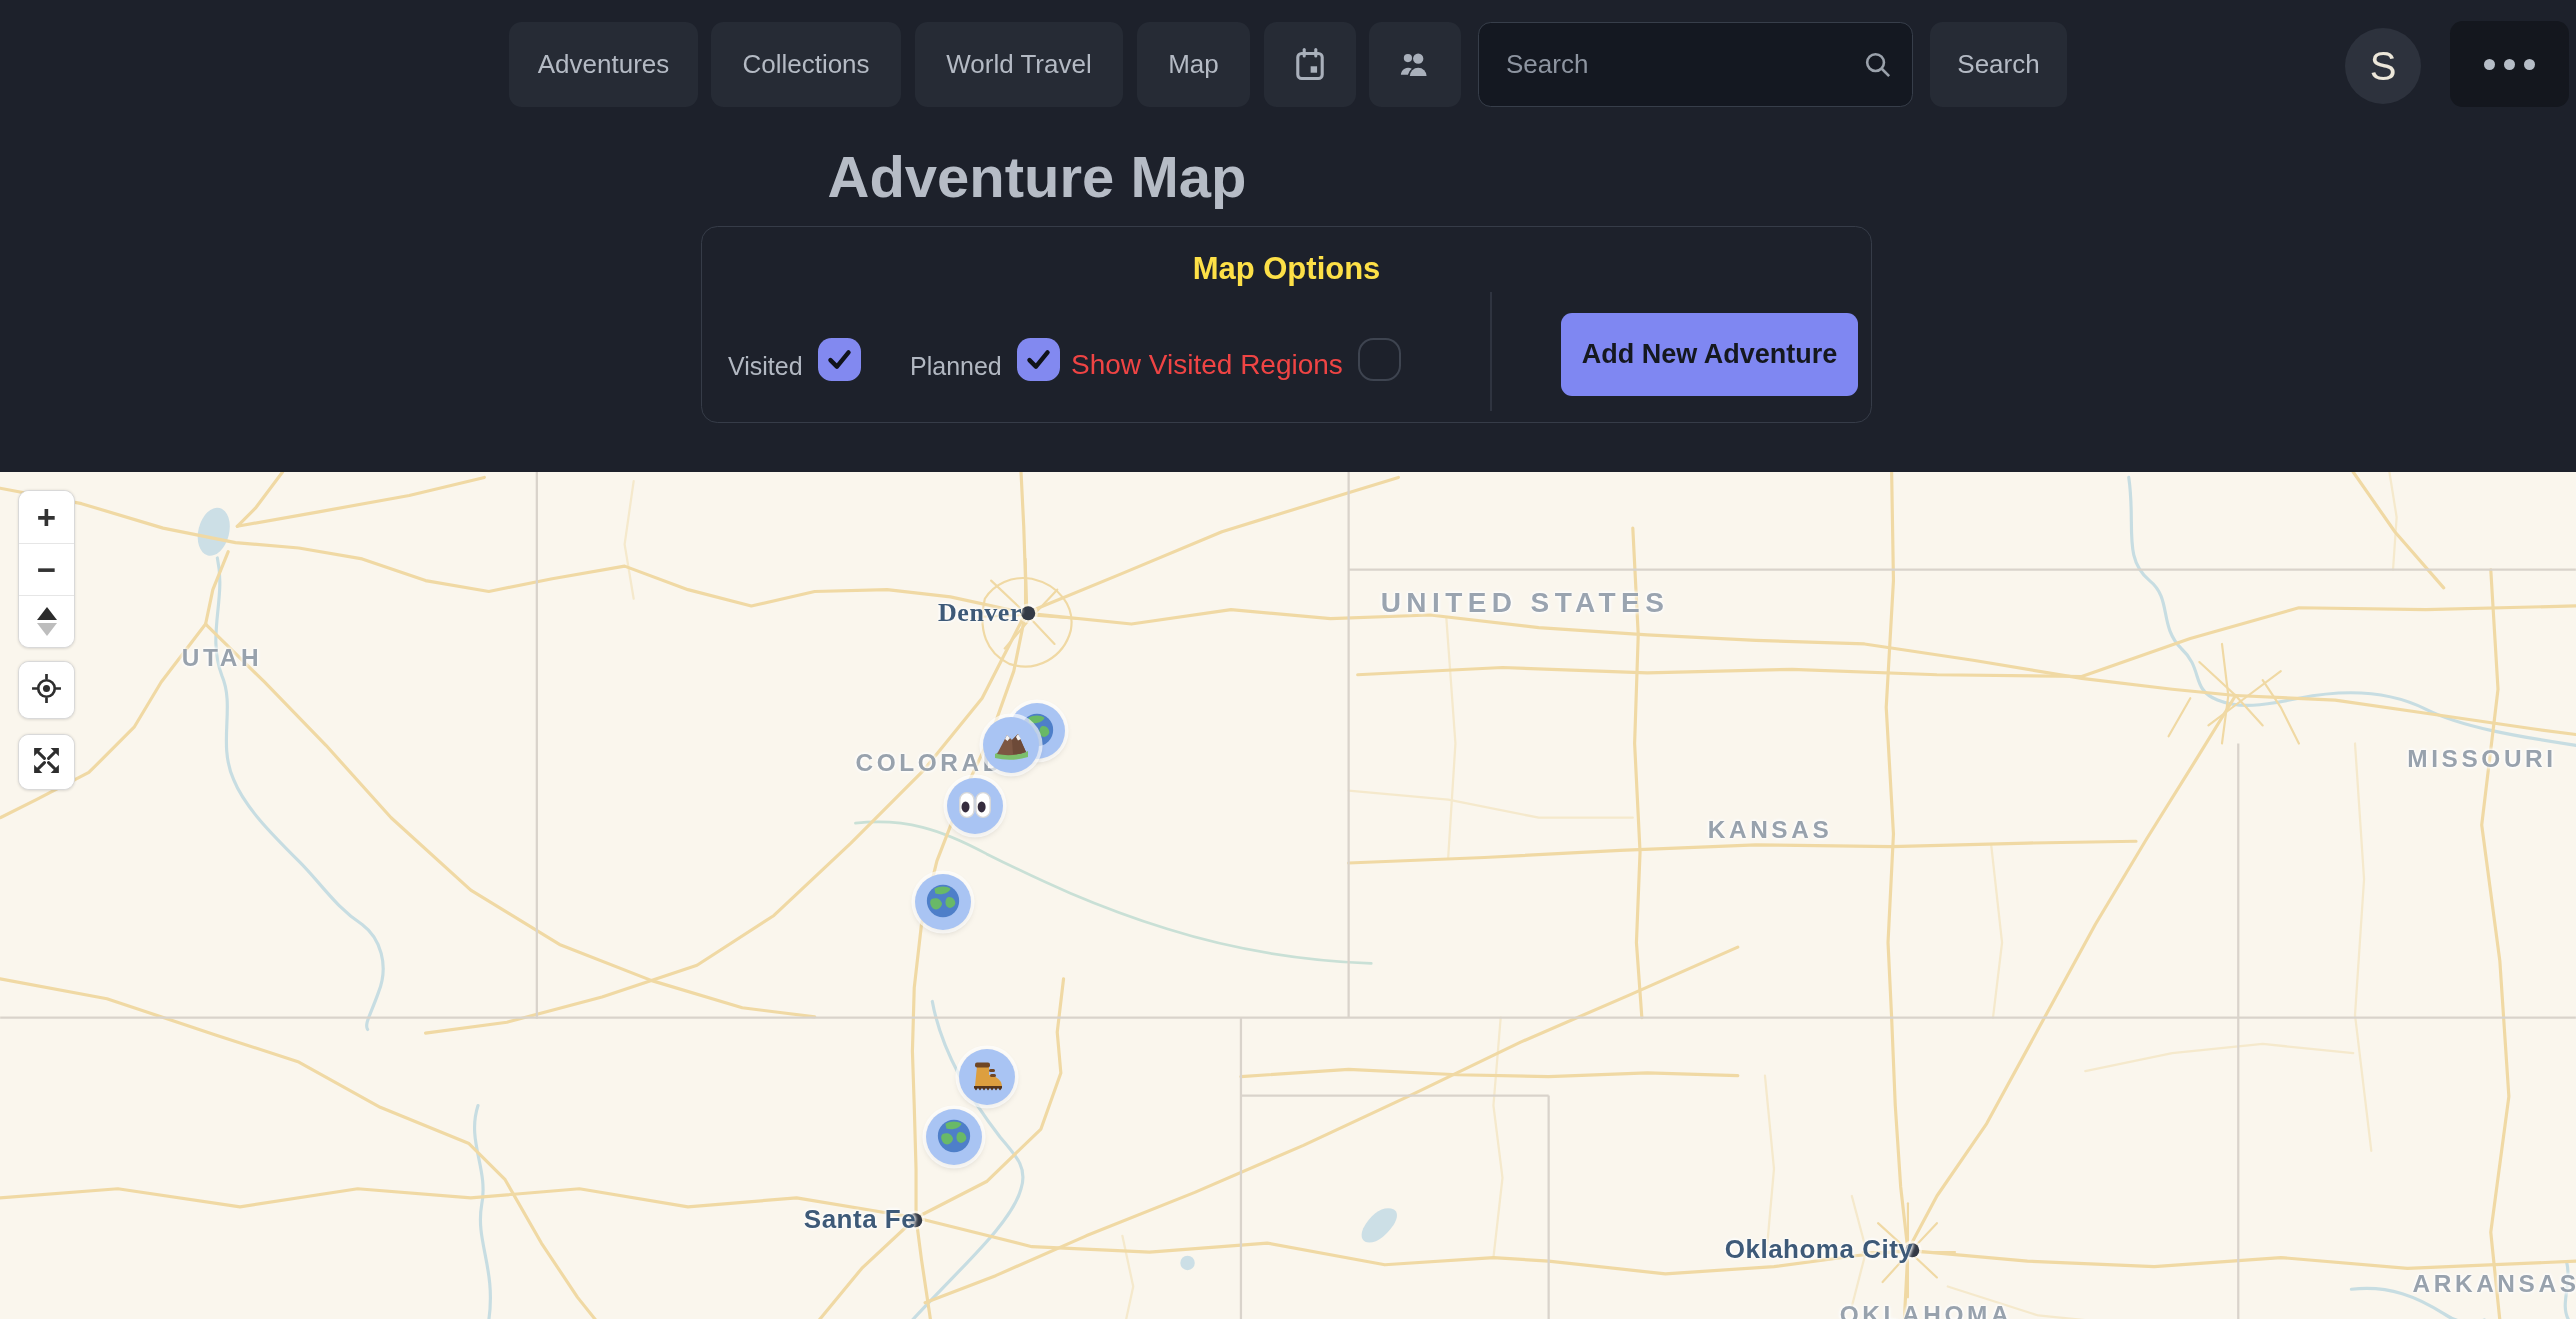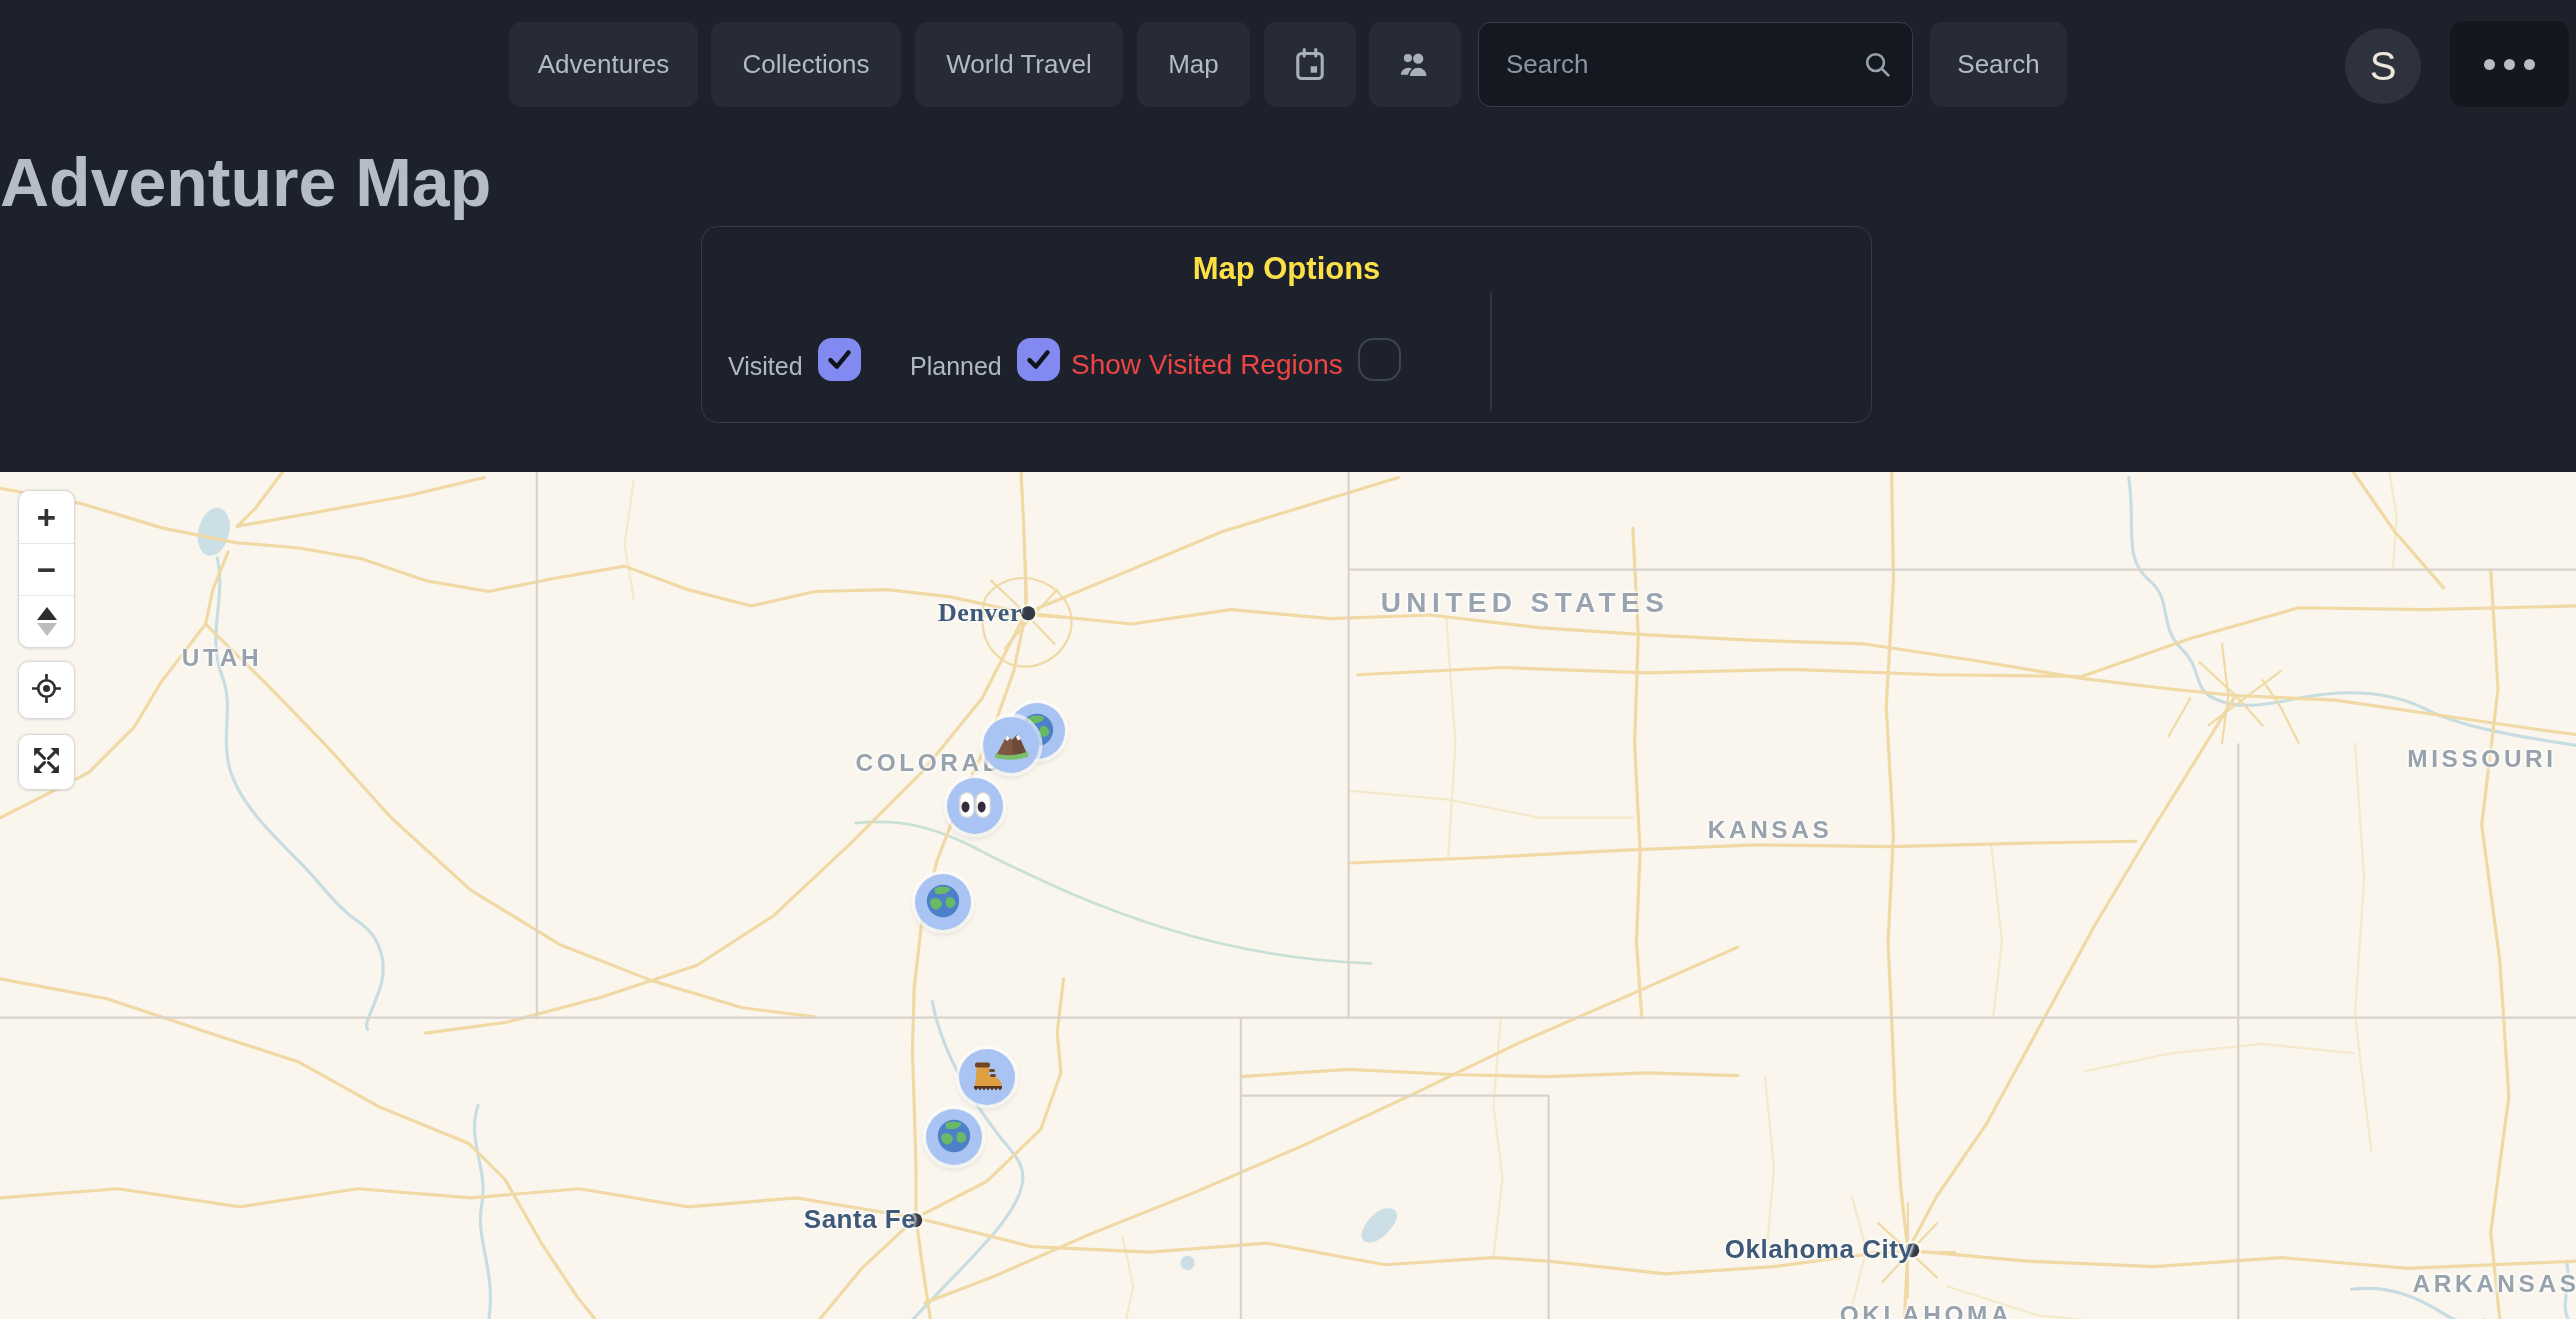--- a/index.html
+++ b/index.html
@@ -19,22 +19,22 @@
     color:#c6ccd6; font-size:26px; font-family:inherit; padding:0 63px 0 27px; outline:none; }
   .search-input::placeholder { color:#8d94a0; }
   .search-mag { position:absolute; right:20px; top:27px; pointer-events:none; }
   .avatar { position:absolute; left:2345px; top:28px; width:76px; height:76px; border-radius:50%;
     background:#2d323d; color:#ece7da; font-size:40px; display:flex; align-items:center; justify-content:center; cursor:pointer; }
   .dots-btn { position:absolute; left:2450px; top:21px; width:119px; height:86px; border-radius:12.7px;
     background:#14171e; border:none; display:flex; align-items:center; justify-content:center; gap:9px; cursor:pointer; }
   .dots-btn i { width:11px; height:11px; border-radius:50%; background:#b6bdc7; }
 
   
-  .page-title { position:absolute; left:0; top:143px; width:2074px; text-align:left;
-    font-size:68px; font-weight:bold; color:#b6bcc6; }
+  .page-title { position:absolute; left:0; top:143px; width:2074px; text-align:center;
+    font-size:58px; font-weight:bold; color:#b6bcc6; }
   .options-panel { position:absolute; left:701px; top:226px; width:1171px; height:197px;
     border:1.8px solid #363c48; border-radius:16.3px; }
   .options-title { position:absolute; left:0; top:23.5px; width:100%; text-align:center;
     font-size:31px; font-weight:bold; color:#fde047; }
   .toggle { position:absolute; display:flex; align-items:flex-end; gap:15.4px; height:45px; top:109px; cursor:pointer; }
   .toggle-label { color:#b2b8c2; font-size:25px; }
   .checkbox { width:43px; height:43px; border-radius:13.6px; border:2.7px solid #3e4450; background:transparent;
     display:flex; align-items:center; justify-content:center; }
   .checkbox svg { display:none; }
   .checkbox.checked { background:#8289f0; border:none; }
@@ -147,20 +147,21 @@
     </label>
 
     <label class="toggle" style="left:369px;">
       <span class="toggle-label" style="font-size:28px;color:#ef4444;">Show Visited Regions</span>
       <span class="checkbox" style="border-radius:15.4px;">
         
       </span>
     </label>
 
     <div class="vdivider"></div>
+    <button class="add-btn">Add New Adventure</button>
   </div>
 
   <div class="map-area">
     <svg class="base" width="2576" height="848" viewBox="0 0 2846 937">
       <rect x="0" y="0" width="2846" height="937" fill="#faf6ed"></rect>
 
       <g stroke="#c7dde2" stroke-width="3.5" fill="none" stroke-linecap="round">
         <path d="M2352,6 C2360,60 2345,95 2375,120 C2400,140 2385,170 2410,195 C2435,218 2420,240 2450,252 C2475,262 2500,258 2540,250 C2590,240 2640,242 2680,262 C2720,282 2780,292 2846,302"></path>
         <path d="M240,95 C250,140 228,180 245,225 C260,260 240,300 258,340 C270,370 300,400 330,430 C355,455 370,480 400,500 C420,515 430,545 418,575 C410,598 402,610 406,616"></path>
         <path d="M528,700 C515,740 540,770 532,810 C525,850 548,880 540,937"></path>

